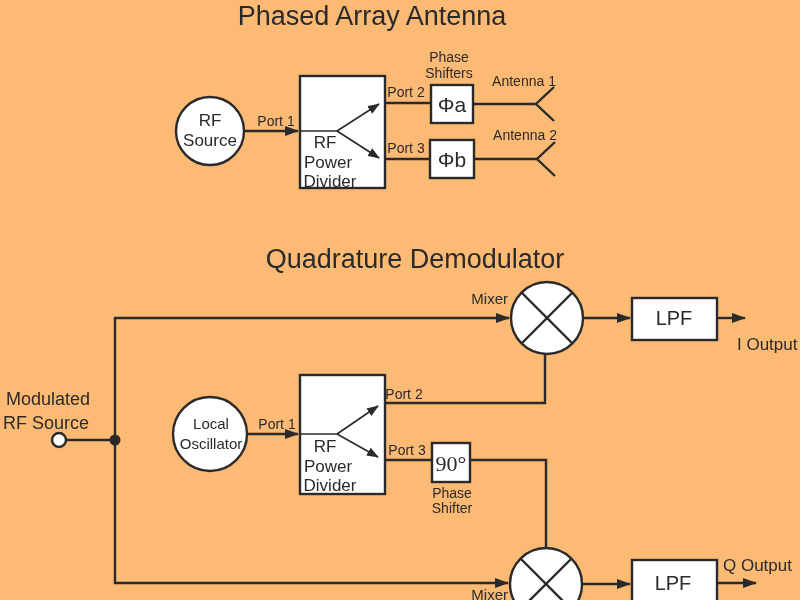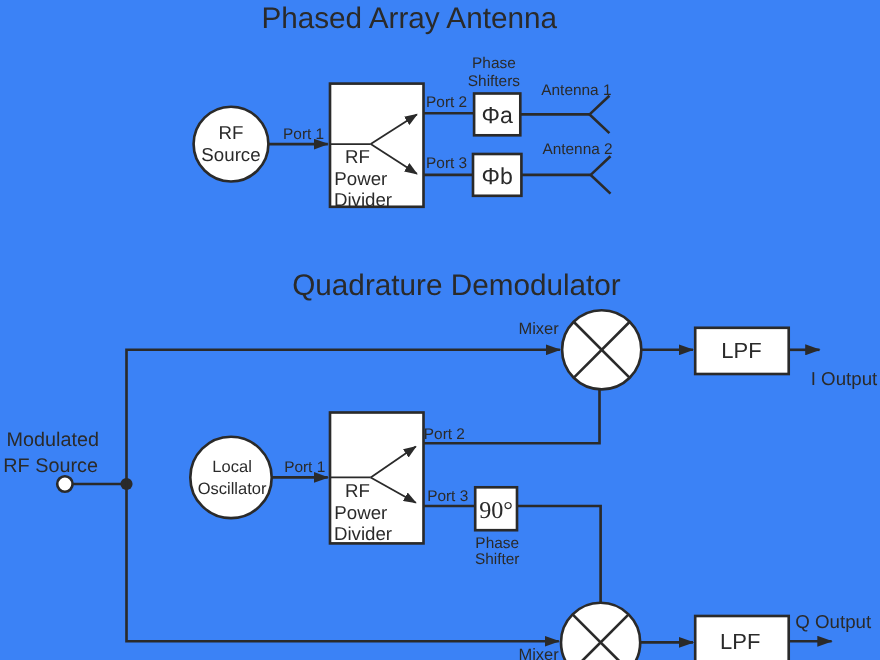--- a/index.html
+++ b/index.html
@@ -1,19 +1,19 @@
 <!DOCTYPE html>
 <html><head>
 <meta charset="utf-8">
 <style>
   html, body { margin: 0; padding: 0; background: #ffffff; }
   .stage {
     position: relative;
     width: 800px; height: 600px;
-    background: #3b82f6;
+    background: #fdba74;
     overflow: hidden;
     font-family: "Liberation Sans", sans-serif;
   }
   svg text {
     font-family: "Liberation Sans", sans-serif;
     fill: #2a2a2a;
   }
   .title { font-size: 27px; }
   .lbl   { font-size: 14px; }
   .lbl15 { font-size: 15px; }

